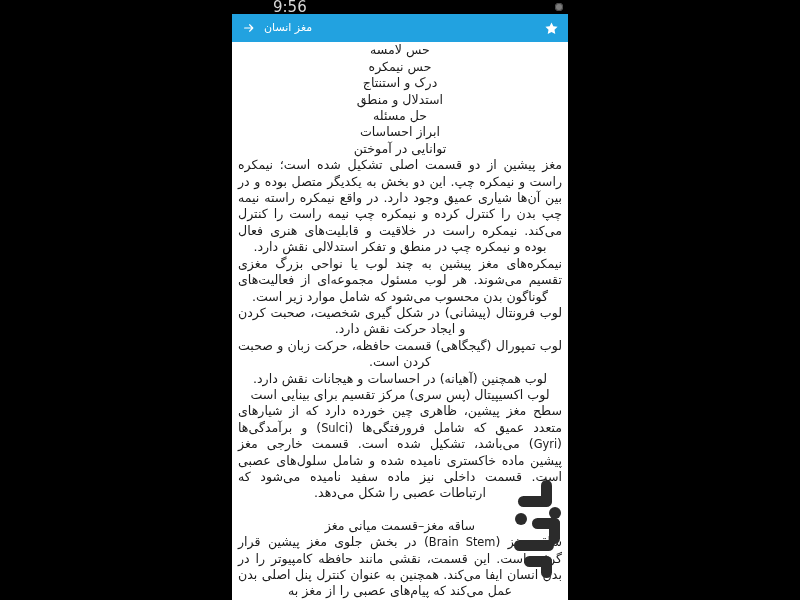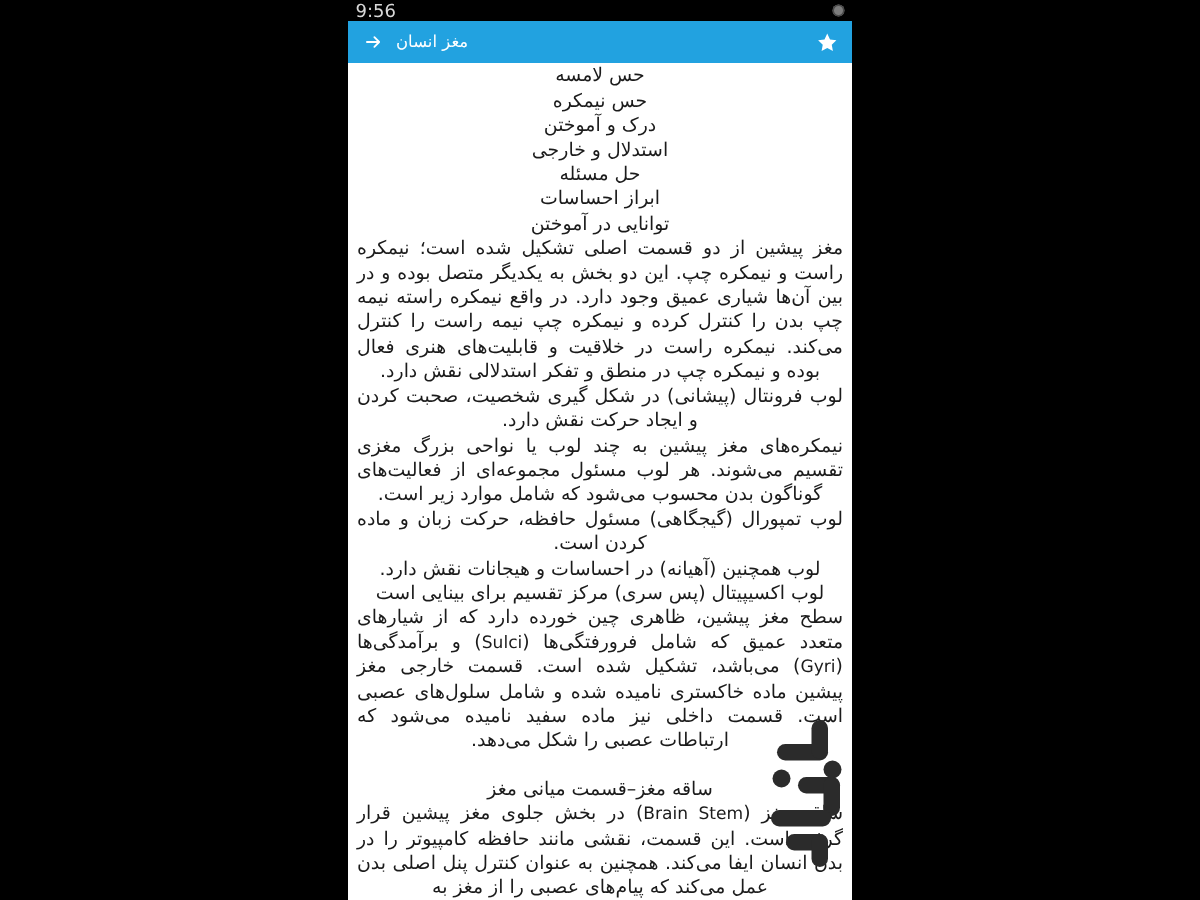--- a/index.html
+++ b/index.html
@@ -37,25 +37,26 @@
     background: #000000;
     display: flex;
     flex-direction: row-reverse;
     align-items: center;
     justify-content: space-between;
     padding: 0 5px;
     box-sizing: border-box;
   }
   #status-bar .clock {
     color: #d8d8d8;
-    font-size: 12px;
+    font-size: 15px;
     line-height: 14px;
     font-family: "DejaVu Sans", "Liberation Sans", sans-serif;
     letter-spacing: 0px;
     direction: ltr;
+    margin-left: 36px;
   }
   #status-bar .notif-icons {
     display: flex;
     align-items: center;
     gap: 3px;
   }
   .notif-dot {
     width: 8px;
     height: 8px;
     border-radius: 50%;
@@ -189,33 +190,33 @@
 
     </div>
 
     <div id="content">
       <div id="content-inner">
 
         <p class="para center">تشخیص مزه و بو</p>
 
         <p class="para center">حس لامسه</p>
         <p class="para center">حس نیمکره</p>
-        <p class="para center">درک و آموختن</p>
-        <p class="para center">استدلال و خارجی</p>
+        <p class="para center">درک و استنتاج</p>
+        <p class="para center">استدلال و منطق</p>
         <p class="para center">حل مسئله</p>
         <p class="para center">ابراز احساسات</p>
         <p class="para center">توانایی در آموختن</p>
 
         <p class="para justify">مغز پیشین از دو قسمت اصلی تشکیل شده است؛ نیمکره راست و نیمکره چپ. این دو بخش به یکدیگر متصل بوده و در بین آن‌ها شیاری عمیق وجود دارد. در واقع نیمکره راسته نیمه چپ بدن را کنترل کرده و نیمکره چپ نیمه راست را کنترل می‌کند. نیمکره راست در خلاقیت و قابلیت‌های هنری فعال بوده و نیمکره چپ در منطق و تفکر استدلالی نقش دارد.</p>
 
+        <p class="para justify">نیمکره‌های مغز پیشین به چند لوب یا نواحی بزرگ مغزی تقسیم می‌شوند. هر لوب مسئول مجموعه‌ای از فعالیت‌های گوناگون بدن محسوب می‌شود که شامل موارد زیر است.</p>
+
         <p class="para justify">لوب فرونتال (پیشانی) در شکل گیری شخصیت، صحبت کردن و ایجاد حرکت نقش دارد.</p>
 
-        <p class="para justify">نیمکره‌های مغز پیشین به چند لوب یا نواحی بزرگ مغزی تقسیم می‌شوند. هر لوب مسئول مجموعه‌ای از فعالیت‌های گوناگون بدن محسوب می‌شود که شامل موارد زیر است.</p>
-
-        <p class="para justify">لوب تمپورال (گیجگاهی) مسئول حافظه، حرکت زبان و ماده کردن است.</p>
+        <p class="para justify">لوب تمپورال (گیجگاهی) قسمت حافظه، حرکت زبان و صحبت کردن است.</p>
 
         <p class="para justify">لوب همچنین (آهیانه) در احساسات و هیجانات نقش دارد.</p>
 
         <p class="para justify">لوب اکسیپیتال (پس سری) مرکز تقسیم برای بینایی است</p>
 
         <p class="para justify"><span>سطح مغز پیشین، ظاهری چین خورده دارد که از شیارهای متعدد عمیق که شامل فرورفتگی‌ها (</span><span class="latin">Sulci</span><span>) و برآمدگی‌ها (</span><span class="latin">Gyri</span><span>) می‌باشد، تشکیل شده است. قسمت خارجی مغز پیشین ماده خاکستری نامیده شده و شامل سلول‌های عصبی است. قسمت داخلی نیز ماده سفید نامیده می‌شود که ارتباطات عصبی را شکل می‌دهد.</span></p>
 
         <div class="gap"></div>
 
         <p class="para center">ساقه مغز–قسمت میانی مغز</p>

